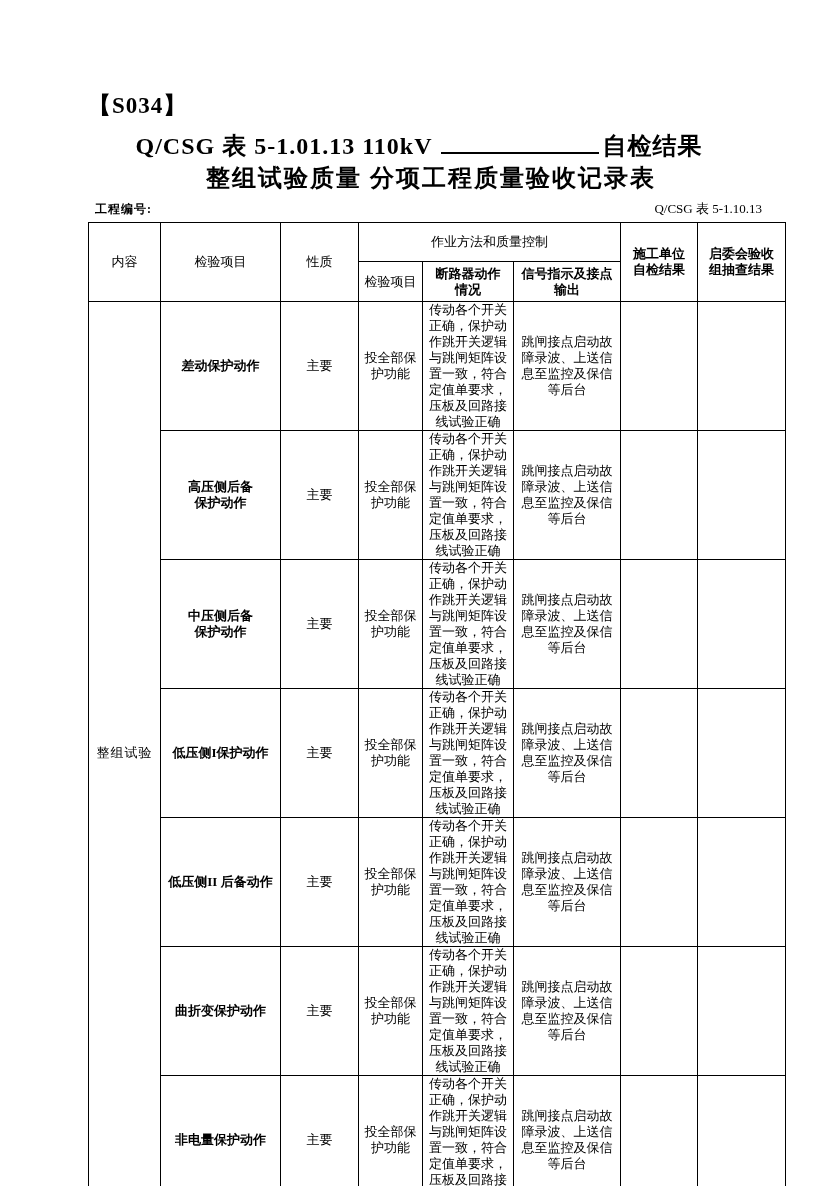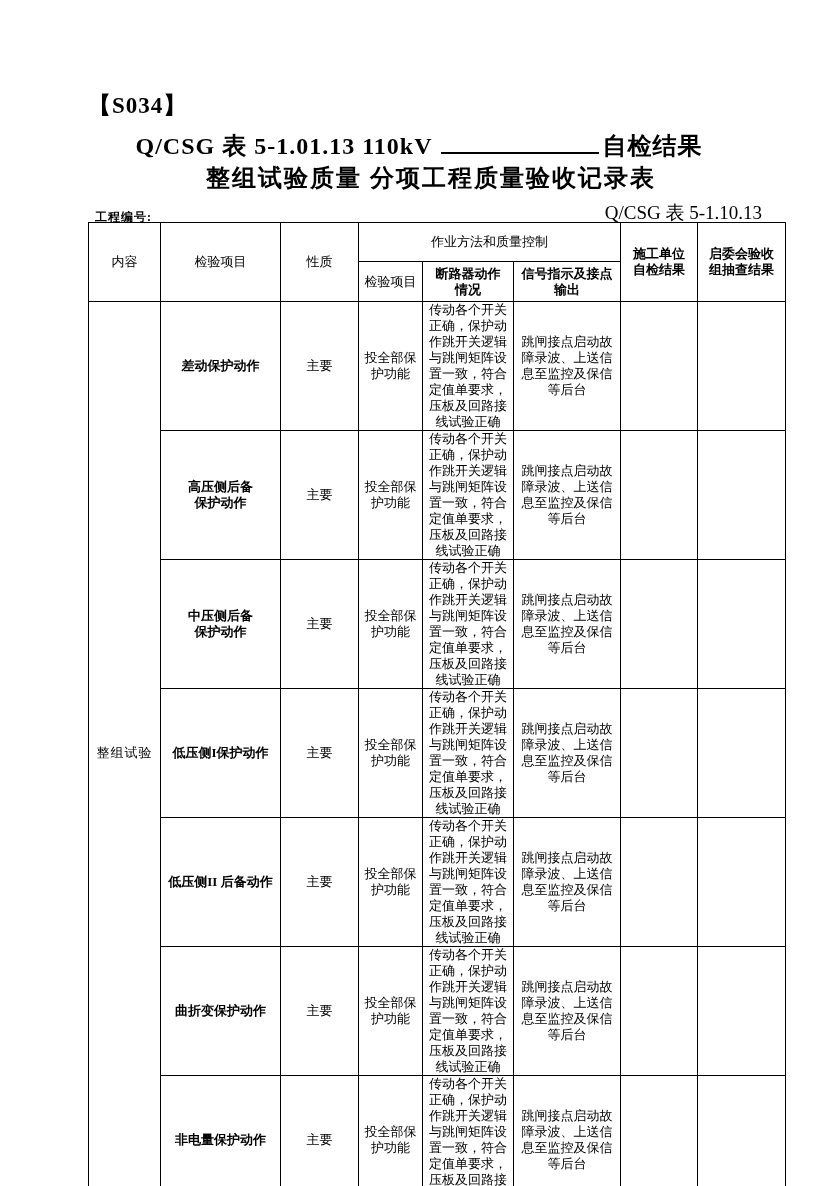--- a/index.html
+++ b/index.html
@@ -54,21 +54,21 @@
   .meta-row {
     position: absolute;
     left: 95px;
     top: 200px;
     width: 667px;
     display: flex;
     justify-content: space-between;
     align-items: flex-end;
   }
   .meta-left  { font-size: 12px; font-weight: bold; letter-spacing: 1px; }
-  .meta-right { font-size: 19px; font-weight: normal; }
+  .meta-right { font-size: 13px; font-weight: normal; }
 
   table.record {
     position: absolute;
     left: 88px;
     top: 222px;
     width: 697px;
     border-collapse: collapse;
     table-layout: fixed;
   }
   table.record td {

